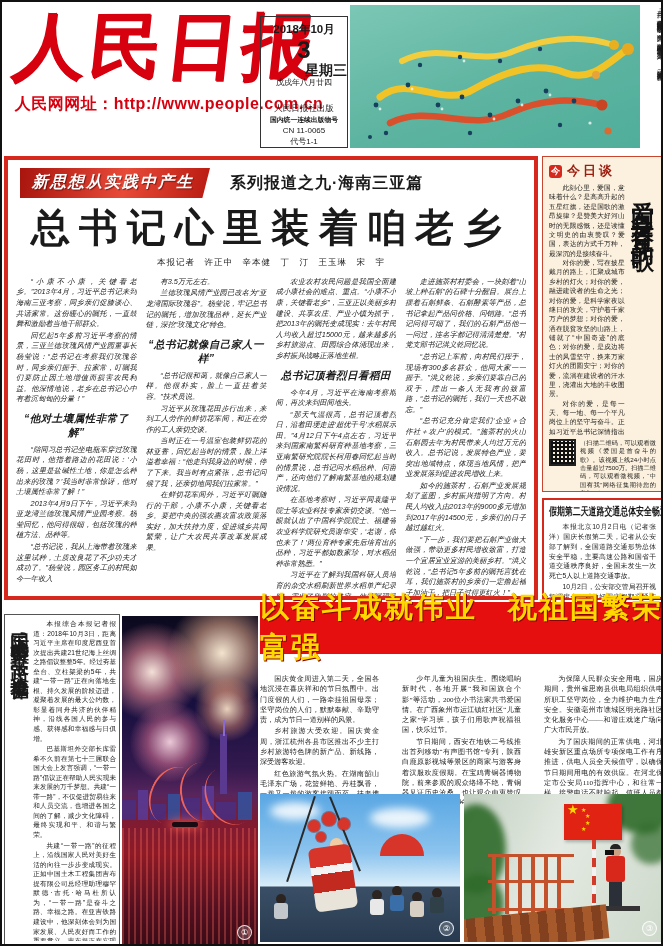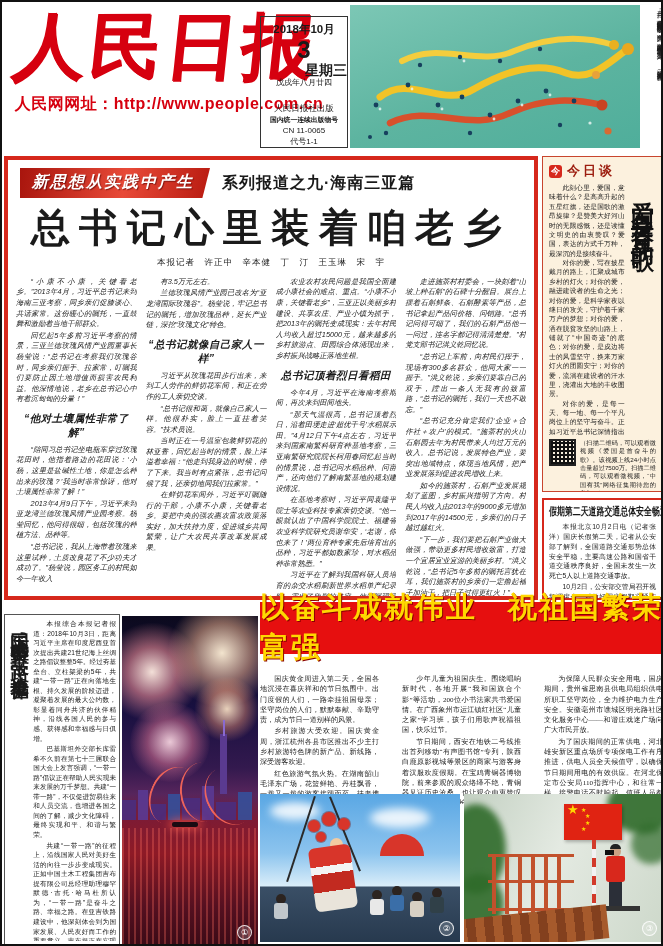--- a/index.html
+++ b/index.html
@@ -24,21 +24,21 @@
   .db-s{font-size:6.8px;line-height:10px;font-weight:bold;}
   .db-n{font-size:8px;line-height:11px;}
   .db-b{font-size:8.5px;line-height:12px;font-weight:bold;}
   .top-photo{position:absolute;left:348px;top:3px;width:290px;height:143px;
     background:linear-gradient(160deg,#7cc7b5 0%,#5db4a0 55%,#4fae9b 100%);overflow:hidden;}
   .top-caption{position:absolute;left:640px;top:3px;width:22px;height:143px;
     writing-mode:vertical-rl;font-size:6.6px;line-height:1.18;letter-spacing:.5px;overflow:hidden;}
   
   .leadbox{position:absolute;left:2px;top:154px;width:534px;height:444px;border:4px solid #d6281c;
     box-sizing:border-box;background:#fff;padding:5px 8px;overflow:hidden;}
-  .series-row{display:flex;align-items:center;gap:12px;margin:3px 0 0 4px;}
+  .series-row{display:flex;align-items:center;gap:20px;margin:3px 0 0 4px;}
   .series-banner{background:linear-gradient(100deg,#a8150d,#e84a38 55%,#b81a10);color:#fff;
     font-weight:900;font-style:italic;font-size:16px;letter-spacing:2px;padding:4px 16px 5px 12px;
     clip-path:polygon(0 0,100% 0,96% 100%,0 100%);text-shadow:1px 1px 1px rgba(80,0,0,.6);}
   .series-label{font-size:16px;font-weight:900;letter-spacing:1px;}
   .lead-headline{text-align:center;font-size:39px;font-weight:900;letter-spacing:9px;margin-top:9px;line-height:1.1;}
   .lead-byline{text-align:center;font-size:8.5px;margin-top:7px;letter-spacing:1px;color:#222;}
   .lead-cols{display:flex;gap:9px;margin-top:8px;height:330px;overflow:hidden;}
   .lead-col{flex:1;font-size:7.3px;overflow:hidden;font-style:italic;}
   .para{margin:0 0 1px 0;text-indent:2em;text-align:justify;line-height:1.45;}
   .subhead{font-size:10.5px;font-weight:900;text-align:center;margin:7px 0 5px;letter-spacing:.5px;}
@@ -219,22 +219,22 @@
             <p class="para">“总书记说，我从上海带着玫瑰来这里试种，土质改良花了不少功夫才成功了。”杨莹说，园区务工的村民如今一年收入</p>
           </div>
       </div>
       <div class="lead-col">
         <div>
             <p class="para">有3.5万元左右。</p>
             <p class="para">兰德玫瑰风情产业园已改名为“亚龙湾国际玫瑰谷”。杨莹说，牢记总书记的嘱托，增加玫瑰品种，延长产业链，深挖“玫瑰文化”特色。</p>
           </div>
         <div class="subhead">“总书记就像自己家人一样”</div>
         <div>
+            <p class="para">“总书记很和蔼，就像自己家人一样。他很朴实，脸上一直挂着笑容。”技术员说。</p>
             <p class="para">习近平从玫瑰花田步行出来，来到工人劳作的鲜切花车间，和正在劳作的工人亲切交谈。</p>
-            <p class="para">“总书记很和蔼，就像自己家人一样。他很朴实，脸上一直挂着笑容。”技术员说。</p>
             <p class="para">当时正在一号温室包装鲜切花的林亚香，回忆起当时的情景，脸上洋溢着幸福：“他走到我身边的时候，停了下来。我当时有点紧张，总书记问候了我，还亲切地同我们拉家常。”</p>
             <p class="para">在鲜切花车间外，习近平叮嘱随行的干部，小康不小康，关键看老乡。要把中央的强农惠农富农政策落实好，加大扶持力度，促进城乡共同繁荣，让广大农民共享改革发展成果。</p>
           </div>
       </div>
       <div class="lead-col">
         <div>
             <p class="para">农业农村农民问题是我国全面建成小康社会的难点、重点。“小康不小康，关键看老乡”，三亚正以美丽乡村建设、共享农庄、产业小镇为抓手，把2013年的嘱托变成现实：去年村民人均收入超过15000元，越来越多的乡村旅游点、田园综合体涌现出来，乡村振兴战略正落地生根。</p>
           </div>
         <div class="subhead">总书记顶着烈日看稻田</div>
         <div>

